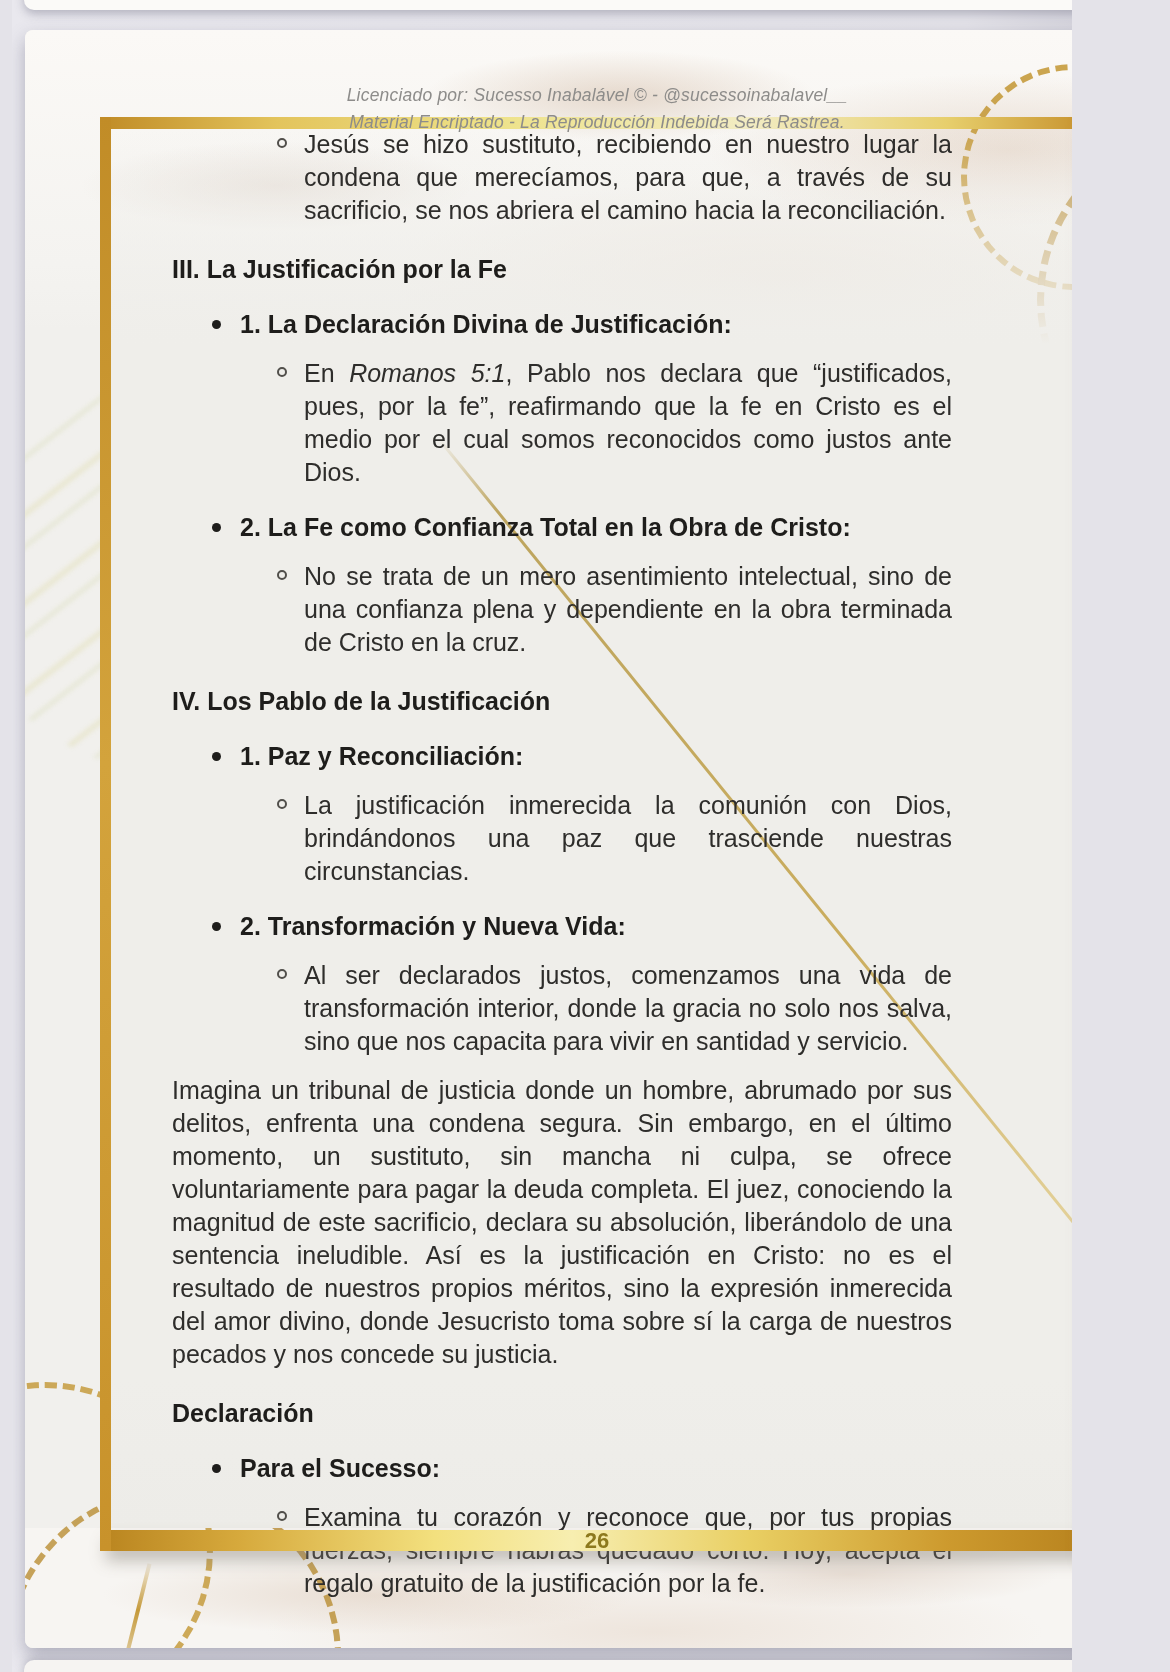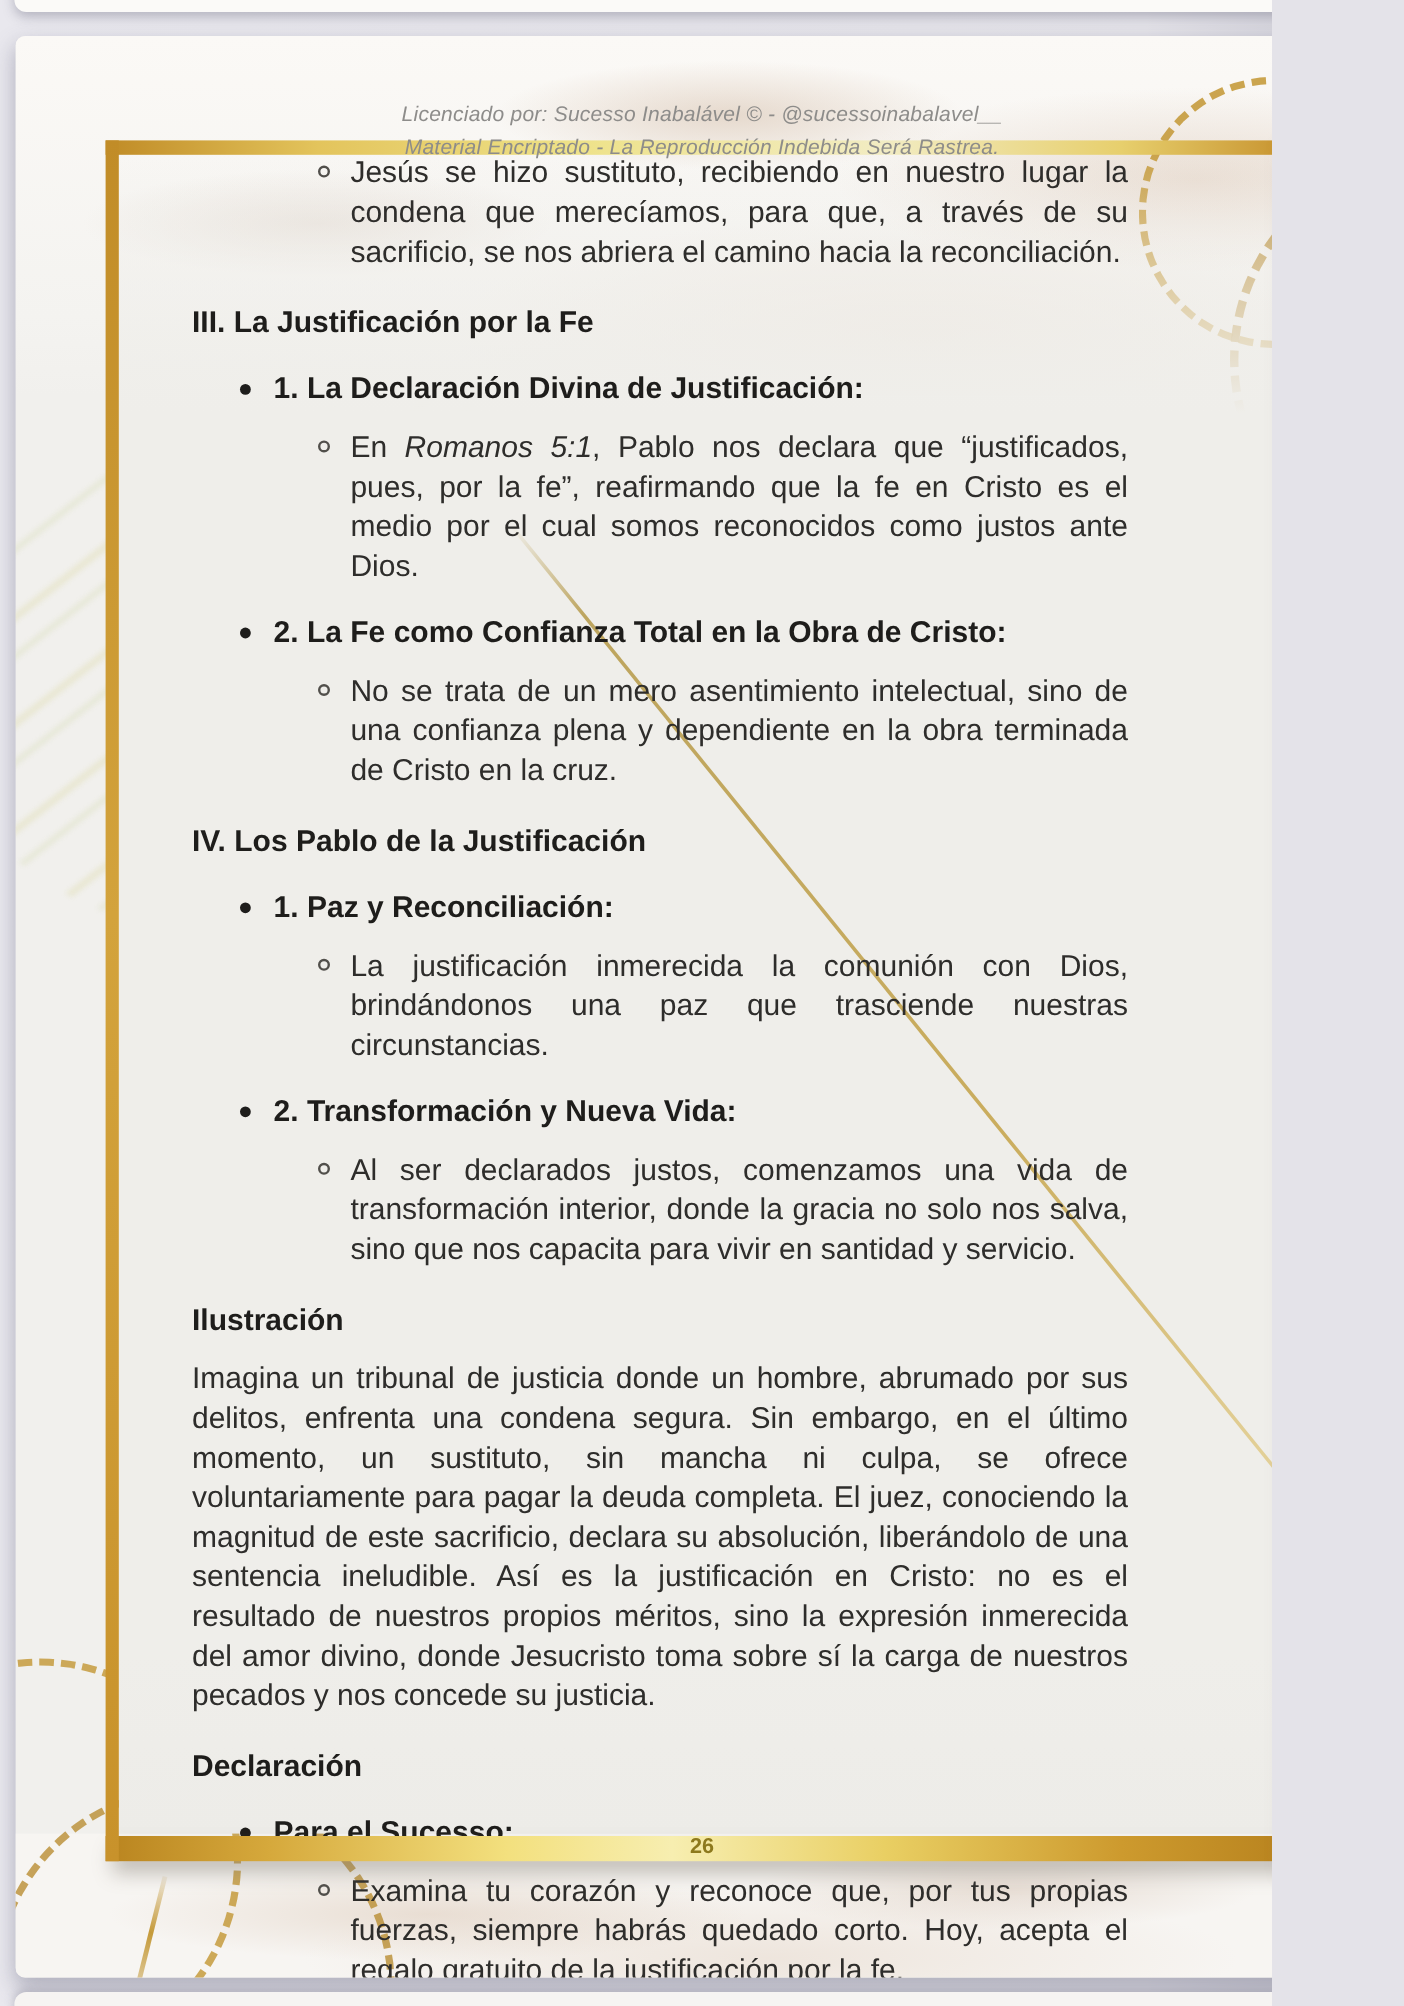--- a/index.html
+++ b/index.html
@@ -4,20 +4,21 @@
 <style>
   * { margin:0; padding:0; box-sizing:border-box; }
   html,body { width:1170px; }
   body {
     font-family: "Liberation Sans", "DejaVu Sans", sans-serif;
     background:#e4e3e9;
   }
   .stage {
     position:relative; width:1060px; height:1672px; overflow:hidden;
     background: linear-gradient(90deg, #e9e8ee, #e4e3e9 90%, #d7d6de);
+    margin-left: 12px;
   }
   
   .prev-sliver {
     position:absolute; left:12px; top:-14px; width:1146px; height:24px;
     background:#fbfaf8; border-radius:0 0 10px 10px;
     box-shadow:0 4px 10px rgba(115,115,135,.45);
   }
   
   .next-sliver {
     position:absolute; left:12px; top:1660px; width:1146px; height:40px;
@@ -123,21 +124,21 @@
   }
   .sub { position:relative; padding-left:132px; margin-bottom:16px; }
   .sub .circ {
     position:absolute; left:105px; top:10px; width:10px; height:10px;
     border:2px solid #514f4b; border-radius:50%;
   }
   .sub em { font-style:italic; }
   
   .pagenum {
     position:absolute; left:0; right:0; top:1498px; z-index:6;
-    text-align:center; font-weight:bold; font-size:18px; color:#8d791d;
+    text-align:center; font-weight:bold; font-size:22px; color:#8d791d;
   }
 </style>
 </head>
 <body>
 
 <div class="stage">
   <div class="prev-sliver"></div>
 
   <div class="card">
     <div class="marble-top"></div>
@@ -207,21 +208,20 @@
       <div class="block b1">
         <span class="dot"></span>
         <span>2. Transformación y Nueva Vida:</span>
       </div>
 
       <div class="block sub">
         <span class="circ"></span>
         <span>Al ser declarados justos, comenzamos una vida de transformación interior, donde la gracia no solo nos salva, sino que nos capacita para vivir en santidad y servicio.</span>
       </div>
 
-      <div class="block heading">Ilustración</div>
 
       <div class="block paragraph">Imagina un tribunal de justicia donde un hombre, abrumado por sus delitos, enfrenta una condena segura. Sin embargo, en el último momento, un sustituto, sin mancha ni culpa, se ofrece voluntariamente para pagar la deuda completa. El juez, conociendo la magnitud de este sacrificio, declara su absolución, liberándolo de una sentencia ineludible. Así es la justificación en Cristo: no es el resultado de nuestros propios méritos, sino la expresión inmerecida del amor divino, donde Jesucristo toma sobre sí la carga de nuestros pecados y nos concede su justicia.</div>
 
       <div class="block heading">Declaración</div>
 
       <div class="block b1">
         <span class="dot"></span>
         <span>Para el Sucesso:</span>
       </div>
 

